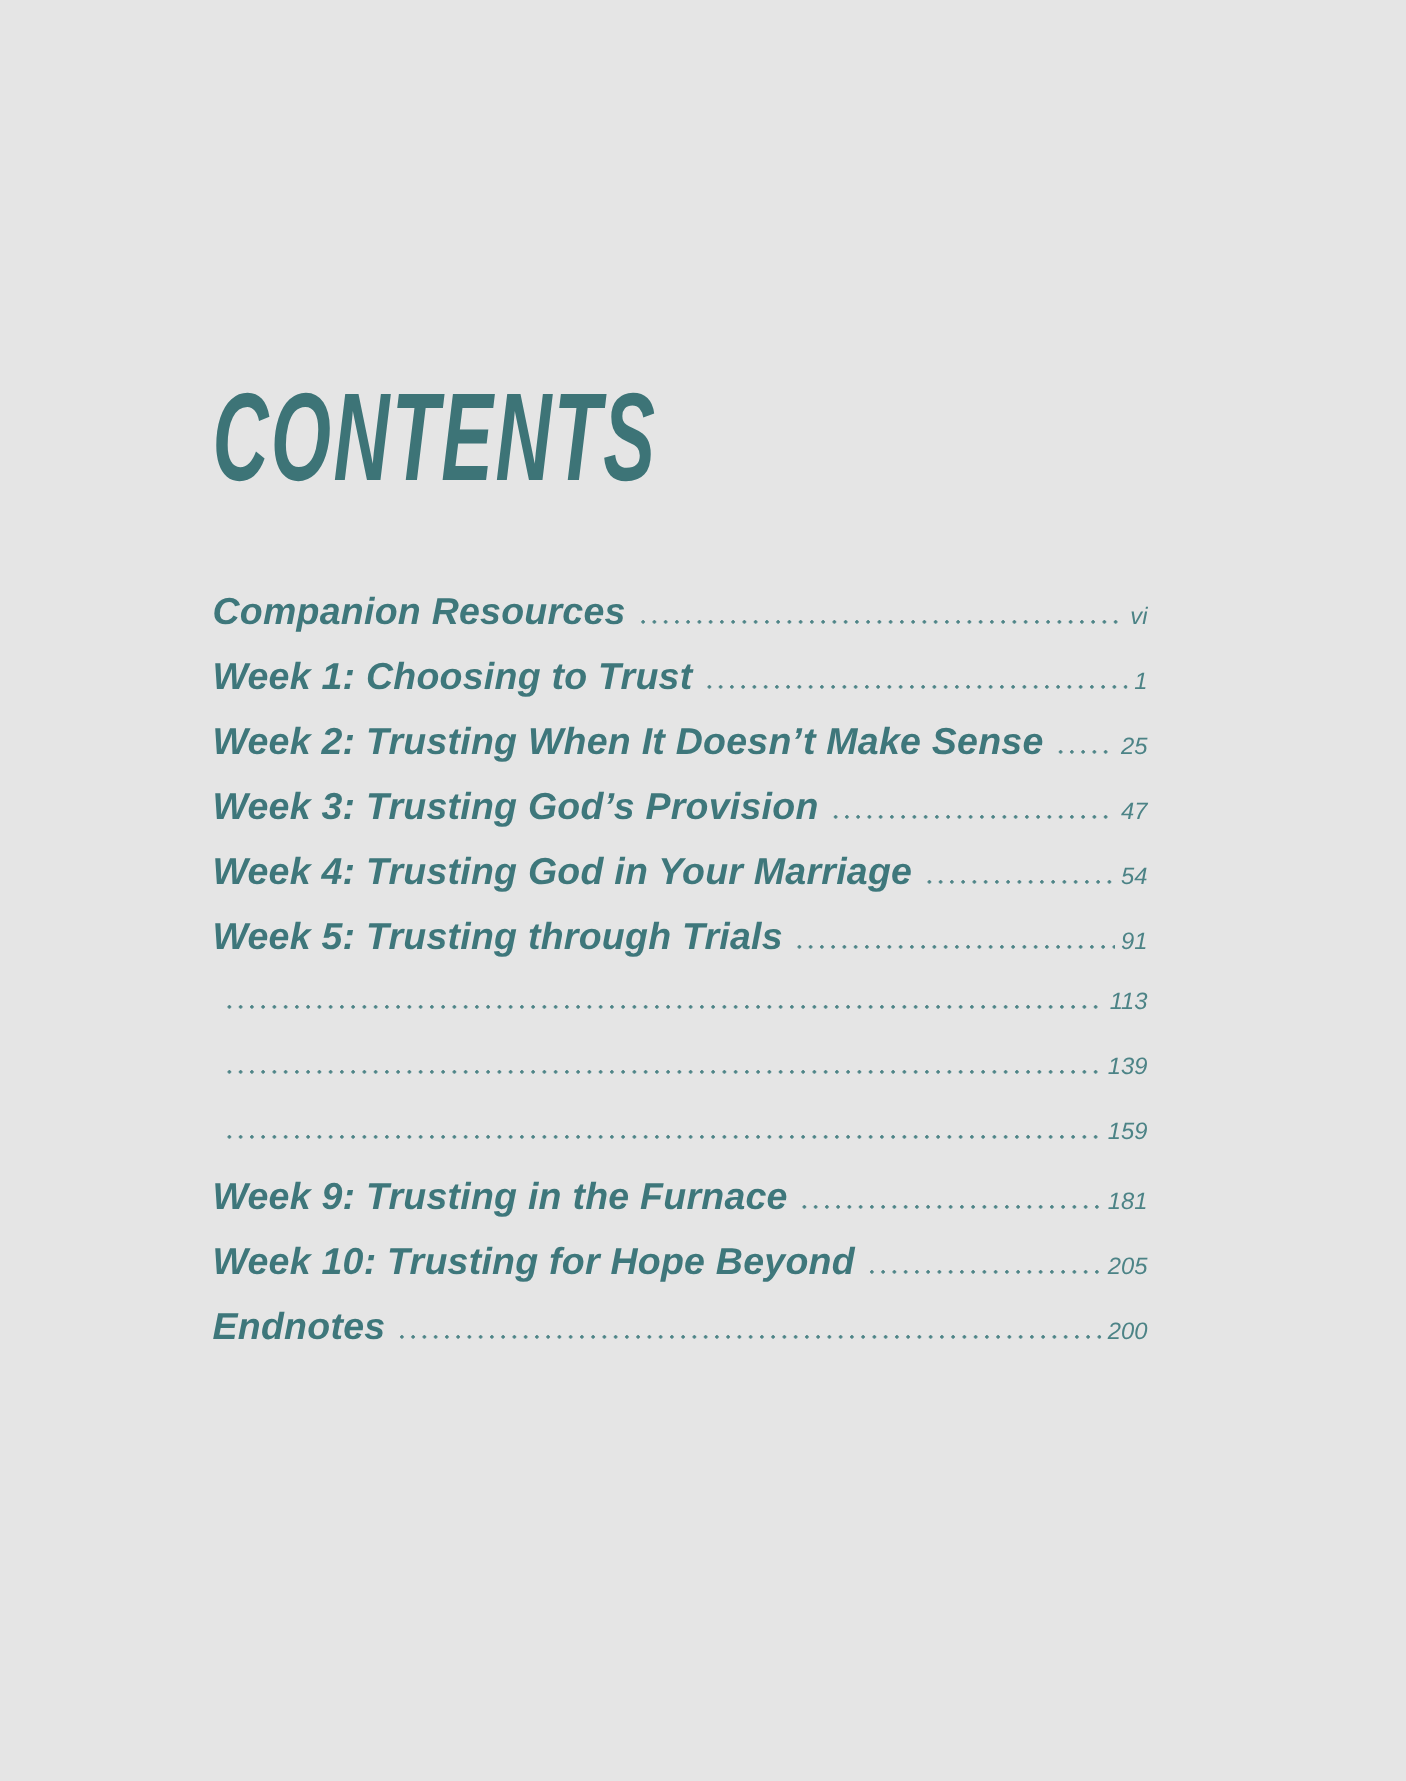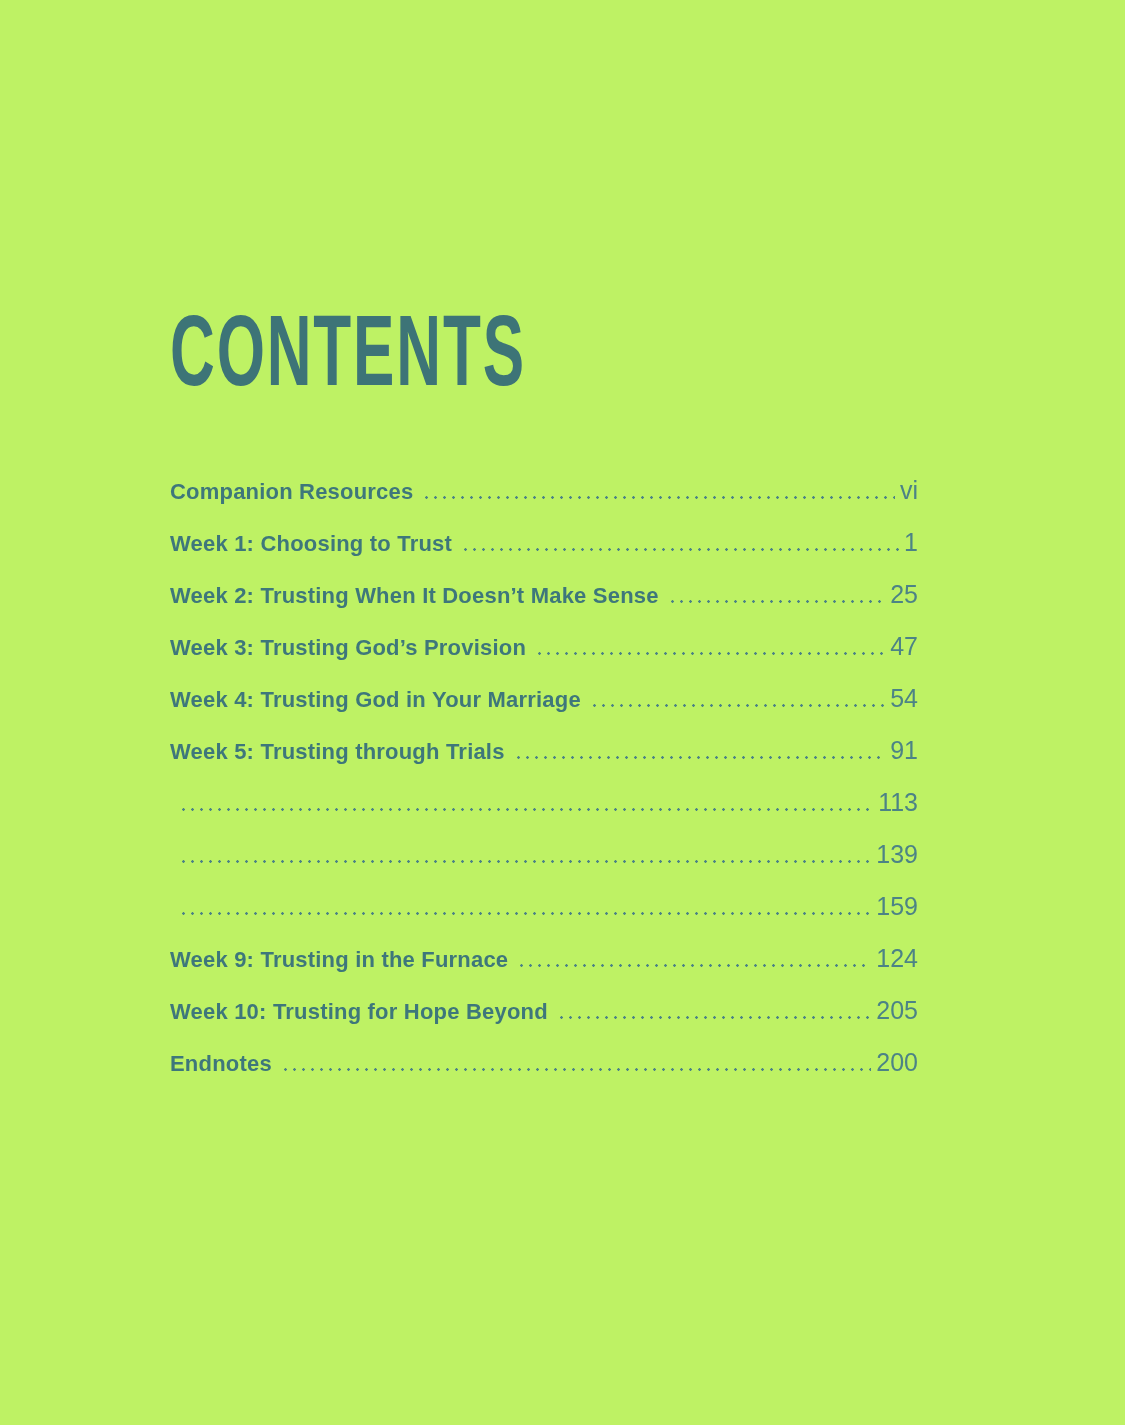--- a/index.html
+++ b/index.html
@@ -7,21 +7,22 @@
   body {
     font-family: "Liberation Sans", sans-serif;
     width: 1125px;
     height: 1425px;
     position: relative;
     overflow: hidden;
   }
   .page {
     position: absolute;
     inset: 0;
-    background: #bef264;
+    background: #e5e5e5;
+    font-style: italic;
   }
   .title {
     position: absolute;
     left: 170px;
     top: 300px;
     font-size: 100px;
     line-height: 1;
     font-weight: 800;
     color: #3d7477;
     letter-spacing: 3px;
@@ -36,39 +37,39 @@
     width: 748px;
     list-style: none;
   }
   .toc-row {
     display: flex;
     align-items: baseline;
     height: 52px;
   }
   .toc-label {
     font-weight: bold;
-    font-size: 22px;
+    font-size: 30px;
     line-height: 52px;
     color: #3e777b;
     letter-spacing: 0.2px;
     white-space: nowrap;
   }
   .toc-leader {
     flex: 1;
     height: 3px;
     margin-left: 9px;
     margin-right: 5px;
     background-image: radial-gradient(circle, #4c8386 1.15px, rgba(0,0,0,0) 1.5px);
     background-size: 9px 3px;
     background-repeat: repeat-x;
     background-position: left bottom;
   }
   .toc-page {
     font-weight: 400;
-    font-size: 25px;
+    font-size: 19px;
     line-height: 52px;
     color: #4c8386;
     white-space: nowrap;
   }
 </style>
 </head>
 <body>
 
 <div class="page">
 
@@ -123,21 +124,21 @@
     </li>
 
     <li class="toc-row">
       <span class="toc-leader"></span>
       <span class="toc-page">159</span>
     </li>
 
     <li class="toc-row">
       <span class="toc-label">Week 9: Trusting in the Furnace</span>
       <span class="toc-leader"></span>
-      <span class="toc-page">124</span>
+      <span class="toc-page">181</span>
     </li>
 
     <li class="toc-row">
       <span class="toc-label">Week 10: Trusting for Hope Beyond</span>
       <span class="toc-leader"></span>
       <span class="toc-page">205</span>
     </li>
 
     <li class="toc-row">
       <span class="toc-label">Endnotes</span>

